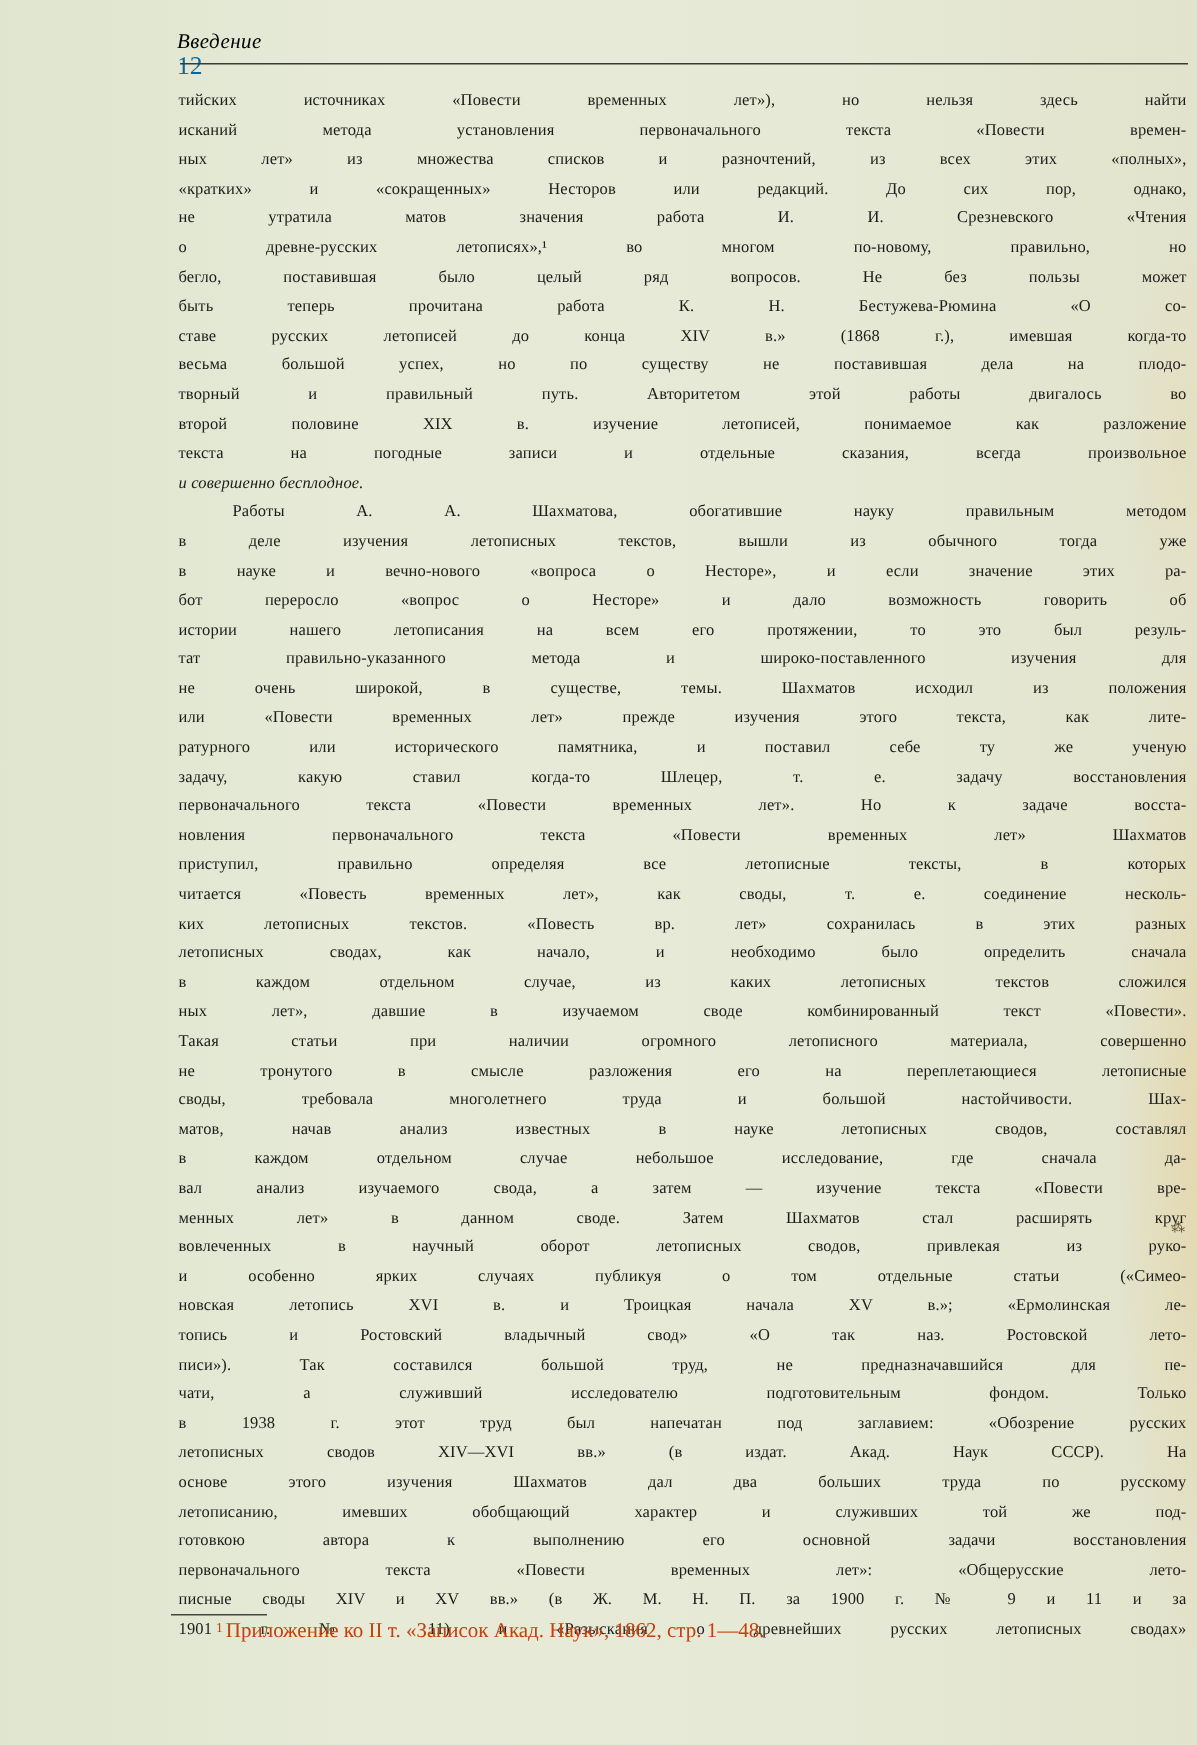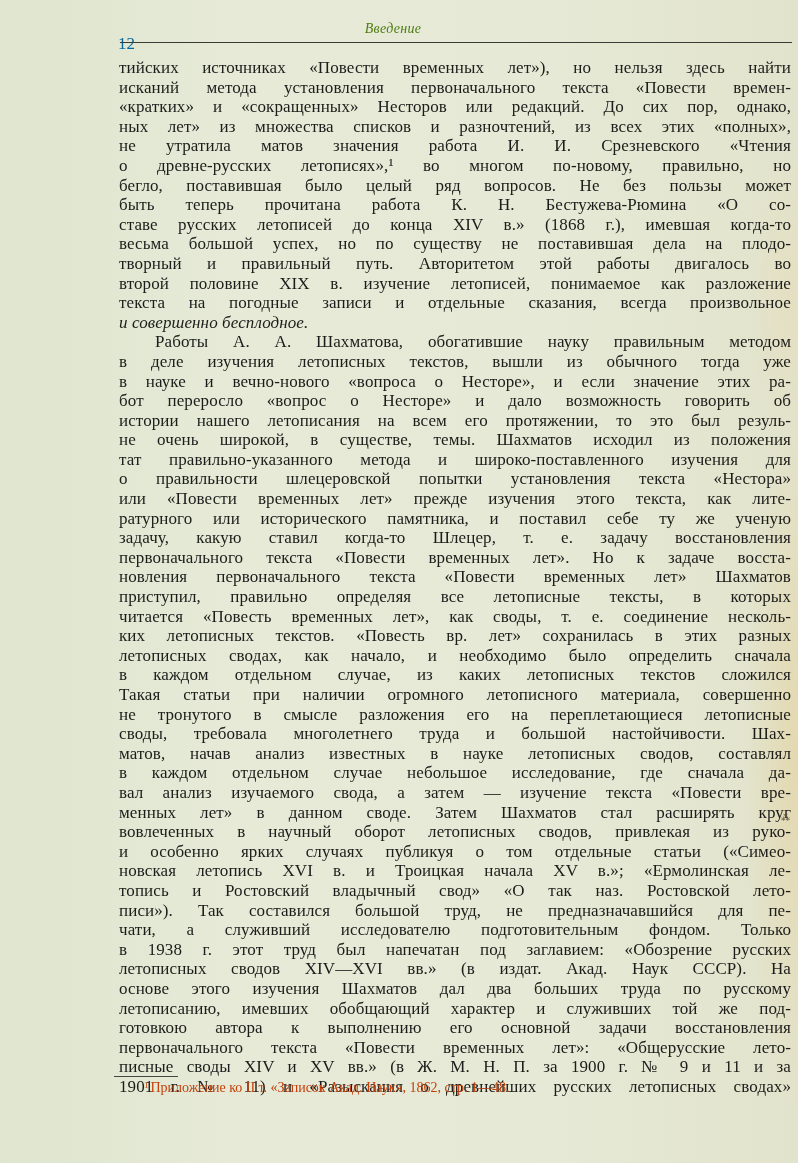--- a/index.html
+++ b/index.html
@@ -18,33 +18,33 @@
         linear-gradient(90deg, #dfe5cf 0%, #e6ead7 30%, #e5e9d5 70%, #e2e3cc 100%);
     }
     .header {
       position: absolute; left: 118px; top: 14px; width: 680px; height: 34px;
     }
     .page-number {
       position: absolute; left: 0; top: 20px;
       font-size: 17px; color: #0369a1;
     }
     .running-title {
-      position: absolute; left: 0; right: 130px; top: 7px; text-align: center;
-      font-style: italic; font-size: 14px; color: #4d7c0f; letter-spacing: 0.3px;
+      position: absolute; left: 0; right: 130px; top: 7px; text-align: left;
+      font-style: italic; font-size: 14px; color: #000000; letter-spacing: 0.3px;
     }
     .header-rule {
       position: absolute; left: 120px; top: 42px; width: 672px; height: 0;
       border-top: 1.5px solid #3a3b35;
     }
     .body-text {
       position: absolute; left: 119px; top: 58px; width: 672px;
     }
     .line {
       display: block; height: 19.6px; line-height: 19.6px;
-      font-size: 17px; text-align: justify; text-align-last: justify;
+      font-size: 11px; text-align: justify; text-align-last: justify;
       white-space: nowrap; overflow: visible;
       letter-spacing: 0.1px;
     }
     .line.last { text-align-last: left; font-style: italic; }
     .line.indent { padding-left: 36px; }
     .footnote-rule {
       position: absolute; left: 114px; top: 1076px; width: 64px; height: 0;
       border-top: 1px solid #45463f;
     }
     .footnote {
@@ -63,50 +63,50 @@
 
 <div class="header">
   <span class="page-number">12</span>
   <span class="running-title">Введение</span>
 </div>
 <div class="header-rule"></div>
 
 <div class="body-text">
   <span class="line">тийских источниках «Повести временных лет»), но нельзя здесь найти</span>
   <span class="line">исканий метода установления первоначального текста «Повести времен-</span>
+  <span class="line">ных лет» из множества списков и разночтений, из всех этих «полных»,</span>
   <span class="line">«кратких» и «сокращенных» Несторов или редакций. До сих пор, однако,</span>
-  <span class="line">ных лет» из множества списков и разночтений, из всех этих «полных»,</span>
   <span class="line">не утратила матов значения работа И. И. Срезневского «Чтения</span>
   <span class="line">о древне-русских летописях»,¹ во многом по-новому, правильно, но</span>
   <span class="line">бегло, поставившая было целый ряд вопросов. Не без пользы может</span>
   <span class="line">быть теперь прочитана работа К. Н. Бестужева-Рюмина «О со-</span>
   <span class="line">ставе русских летописей до конца XIV в.» (1868 г.), имевшая когда-то</span>
   <span class="line">весьма большой успех, но по существу не поставившая дела на плодо-</span>
   <span class="line">творный и правильный путь. Авторитетом этой работы двигалось во</span>
   <span class="line">второй половине XIX в. изучение летописей, понимаемое как разложение</span>
   <span class="line">текста на погодные записи и отдельные сказания, всегда произвольное</span>
   <span class="line last">и совершенно бесплодное.</span>
   <span class="line indent">Работы А. А. Шахматова, обогатившие науку правильным методом</span>
   <span class="line">в деле изучения летописных текстов, вышли из обычного тогда уже</span>
   <span class="line">в науке и вечно-нового «вопроса о Несторе», и если значение этих ра-</span>
   <span class="line">бот переросло «вопрос о Несторе» и дало возможность говорить об</span>
   <span class="line">истории нашего летописания на всем его протяжении, то это был резуль-</span>
+  <span class="line">тат правильно-указанного метода и широко-поставленного изучения для</span>
   <span class="line">не очень широкой, в существе, темы. Шахматов исходил из положения</span>
-  <span class="line">тат правильно-указанного метода и широко-поставленного изучения для</span>
-  <span class="line">о правильности шлецеровской попытки установления текста «Нестора»</span>
   <span class="line">или «Повести временных лет» прежде изучения этого текста, как лите-</span>
   <span class="line">ратурного или исторического памятника, и поставил себе ту же ученую</span>
   <span class="line">задачу, какую ставил когда-то Шлецер, т. е. задачу восстановления</span>
   <span class="line">первоначального текста «Повести временных лет». Но к задаче восста-</span>
   <span class="line">новления первоначального текста «Повести временных лет» Шахматов</span>
   <span class="line">приступил, правильно определяя все летописные тексты, в которых</span>
   <span class="line">читается «Повесть временных лет», как своды, т. е. соединение несколь-</span>
   <span class="line">ких летописных текстов. «Повесть вр. лет» сохранилась в этих разных</span>
   <span class="line">летописных сводах, как начало, и необходимо было определить сначала</span>
   <span class="line">в каждом отдельном случае, из каких летописных текстов сложился</span>
+  <span class="line">ных лет», давшие в изучаемом своде комбинированный текст «Повести».</span>
   <span class="line">Такая статьи при наличии огромного летописного материала, совершенно</span>
   <span class="line">не тронутого в смысле разложения его на переплетающиеся летописные</span>
   <span class="line">своды, требовала многолетнего труда и большой настойчивости. Шах-</span>
   <span class="line">матов, начав анализ известных в науке летописных сводов, составлял</span>
   <span class="line">в каждом отдельном случае небольшое исследование, где сначала да-</span>
   <span class="line">вал анализ изучаемого свода, а затем — изучение текста «Повести вре-</span>
   <span class="line">менных лет» в данном своде. Затем Шахматов стал расширять круг</span>
   <span class="line">вовлеченных в научный оборот летописных сводов, привлекая из руко-</span>
   <span class="line">и особенно ярких случаях публикуя о том отдельные статьи («Симео-</span>
   <span class="line">новская летопись XVI в. и Троицкая начала XV в.»; «Ермолинская ле-</span>

